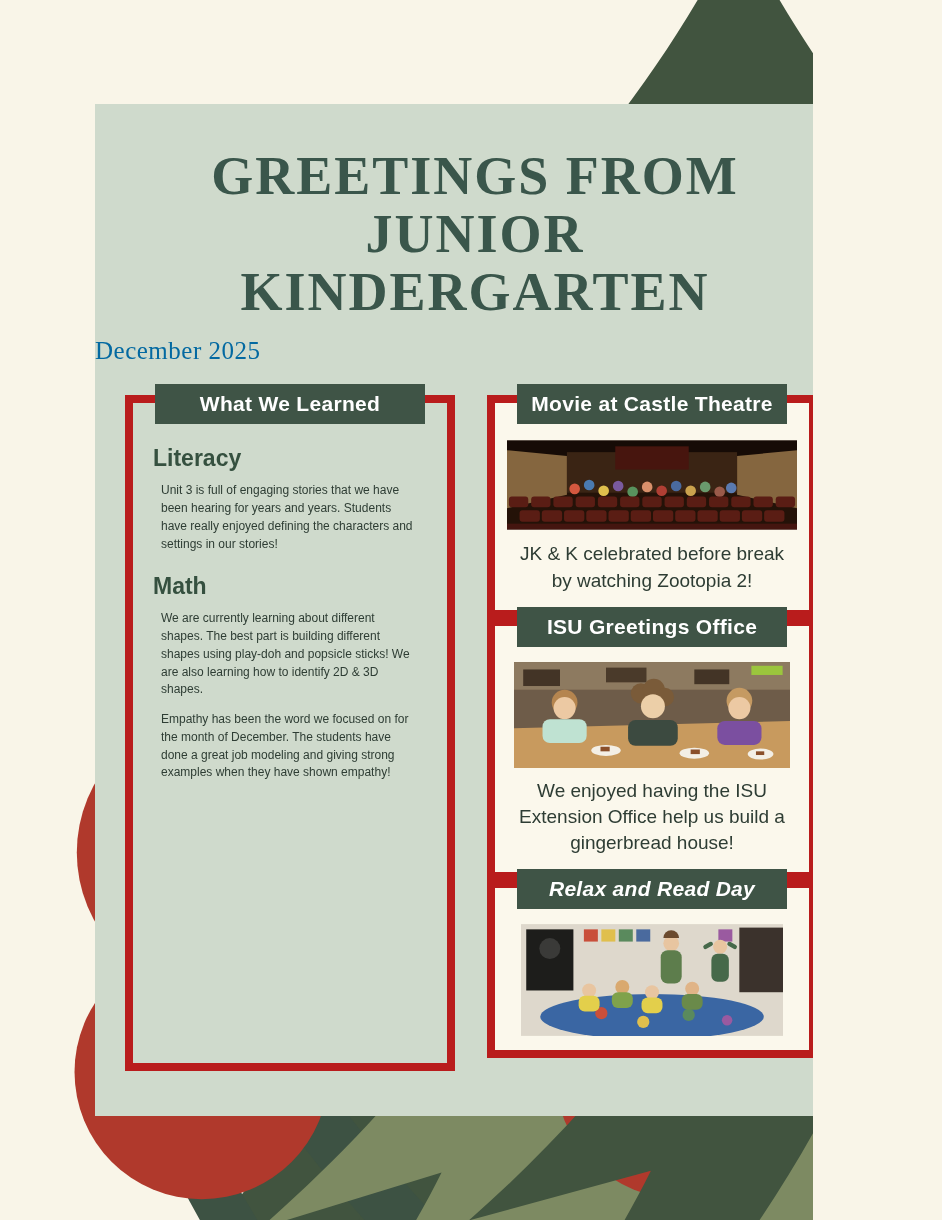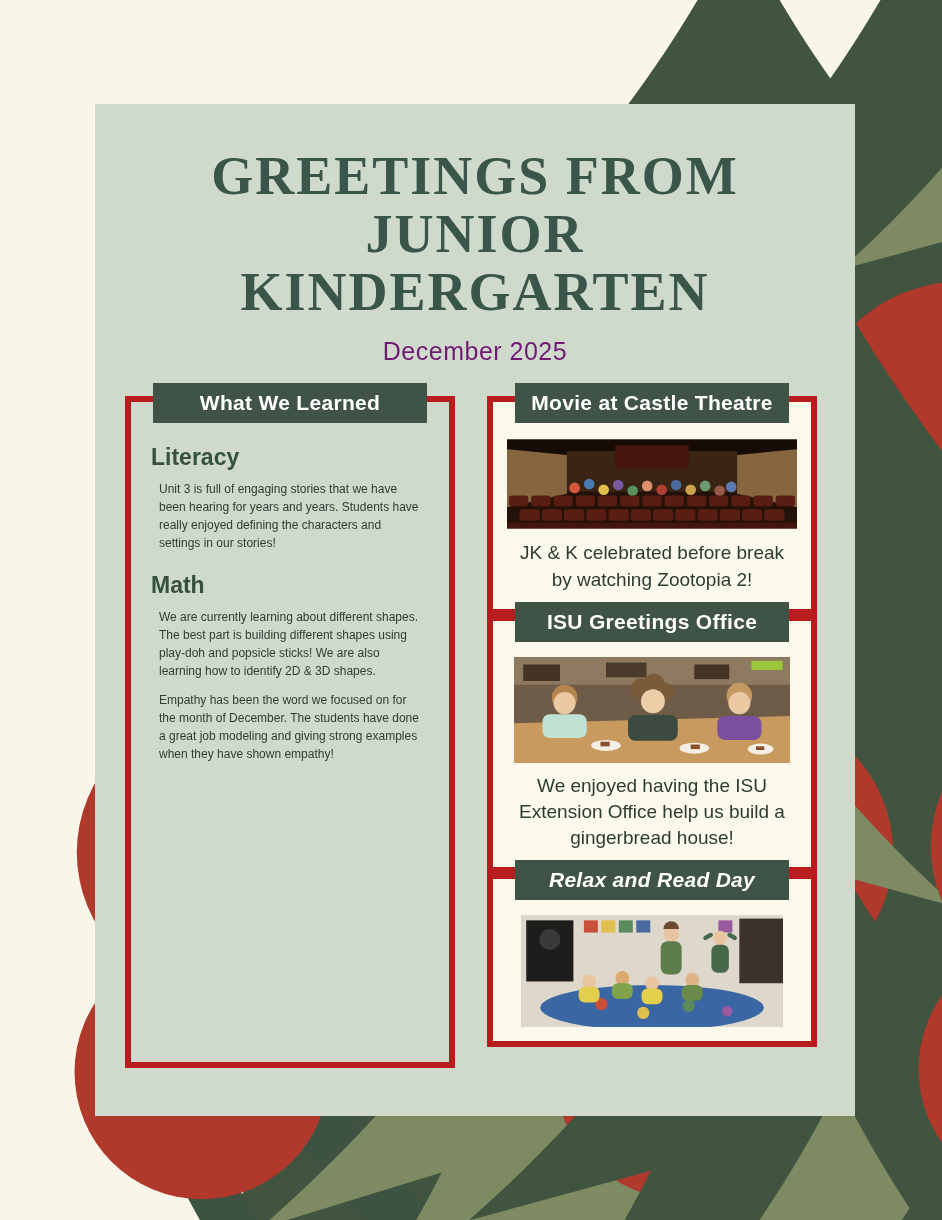--- a/index.html
+++ b/index.html
@@ -1,49 +1,49 @@
 <!DOCTYPE html>
 <html><head>
 <meta charset="utf-8">
 <style>
   html,body { margin:0; padding:0; }
   body {
     width:942px; height:1220px;
     font-family:"Liberation Sans", sans-serif;
     background:#f9f5e8;
   }
-  .page { position:relative; width:942px; height:1220px; overflow:hidden; background:#f9f5e8; }
+  .page { position:relative; width:813px; height:1220px; overflow:hidden; background:#f9f5e8; }
 
   
   .bg { position:absolute; inset:0; z-index:0; }
   .t-dark { fill:#41543f; }
   .t-sage { fill:#7d8a62; }
 
   
   .panel {
     position:absolute; left:95px; top:104px;
     width:760px; height:1012px;
     background:#cfdacc; z-index:1;
   }
 
   .title {
     margin:44px auto 0; width:600px; text-align:center;
     font-family:"Liberation Serif", serif; font-weight:bold;
     font-size:54px; line-height:1.07; letter-spacing:2px;
     color:#3a564b; text-transform:uppercase;
   }
   .date {
-    text-align:center; margin-top:16px;
-    font-size:25px; color:#701a75; letter-spacing:0.5px;
+    margin-top:16px;
+    font-size:25px; color:#0369a1; letter-spacing:0.5px;font-family:Liberation Serif, serif;
   }
 
   .columns { display:flex; gap:32px; padding:30px 30px 0; }
   .col-left, .col-right { width:330px; }
 
-  .box { border:6px solid #b91c1c; position:relative; }
+  .box { border:8px solid #b91c1c; position:relative; }
   .bar {
     position:relative; top:-19px; margin:0 auto;
     width:calc(100% - 44px);
     background:#3f5446; color:#ffffff;
     font-weight:bold; font-size:21px; letter-spacing:0.3px;
     text-align:center; padding:8px 2px;
     box-sizing:border-box;
   }
 
   .learned-box { height:660px; background:transparent; }

